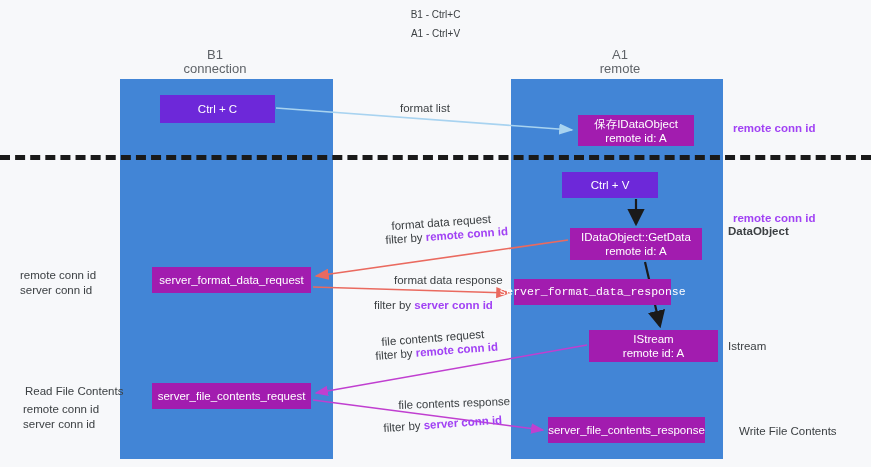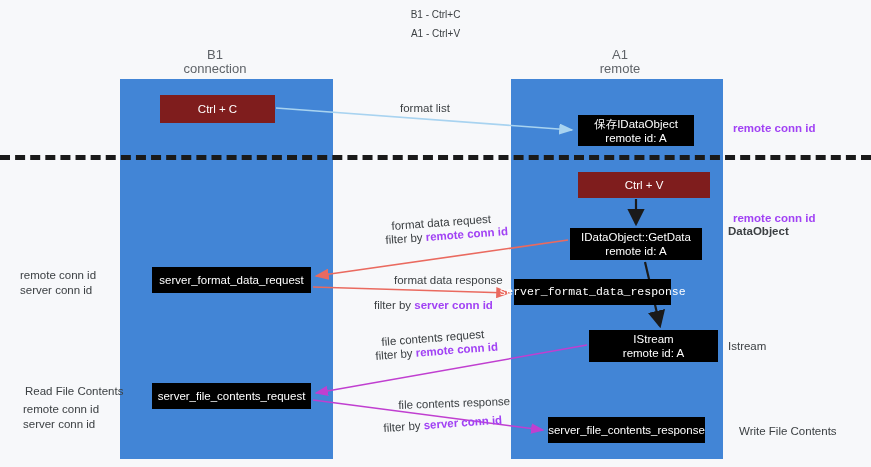--- a/index.html
+++ b/index.html
@@ -38,27 +38,27 @@
     position:absolute;left:0;top:155px;width:871px;height:0;
     border-top:5px dashed #1a1a1a;z-index:5;
   }
 
   .node{
     position:absolute;z-index:4;
     display:flex;flex-direction:column;align-items:center;justify-content:center;
     color:#ffffff;font-size:11.5px;line-height:14px;text-align:center;
     box-sizing:border-box;padding:2px 4px;
   }
-  .node.green{background:#7f1d1d;}
-  .node.orange{background:#000000;}
+  .node.green{background:#6d28d9;}
+  .node.orange{background:#a21caf;}
   .node span{display:block;}
 
   #n-ctrlc{left:160px;top:95px;width:115px;height:28px;}
   #n-savedataobj{left:578px;top:115px;width:116px;height:31px;}
-  #n-ctrlv{left:578px;top:172px;width:132px;height:26px;}
+  #n-ctrlv{left:562px;top:172px;width:96px;height:26px;}
   #n-getdata{left:570px;top:228px;width:132px;height:32px;}
   #n-fmtreq{left:152px;top:267px;width:159px;height:26px;}
   #n-fmtresp{left:514px;top:279px;width:157px;height:26px;font-family:Liberation Mono, monospace;}
   #n-istream{left:589px;top:330px;width:129px;height:32px;}
   #n-filereq{left:152px;top:383px;width:159px;height:26px;}
   #n-fileresp{left:548px;top:417px;width:157px;height:26px;}
 
   .lbl{
     position:absolute;z-index:6;font-size:11.5px;color:#3c4043;line-height:15px;
     white-space:nowrap;

